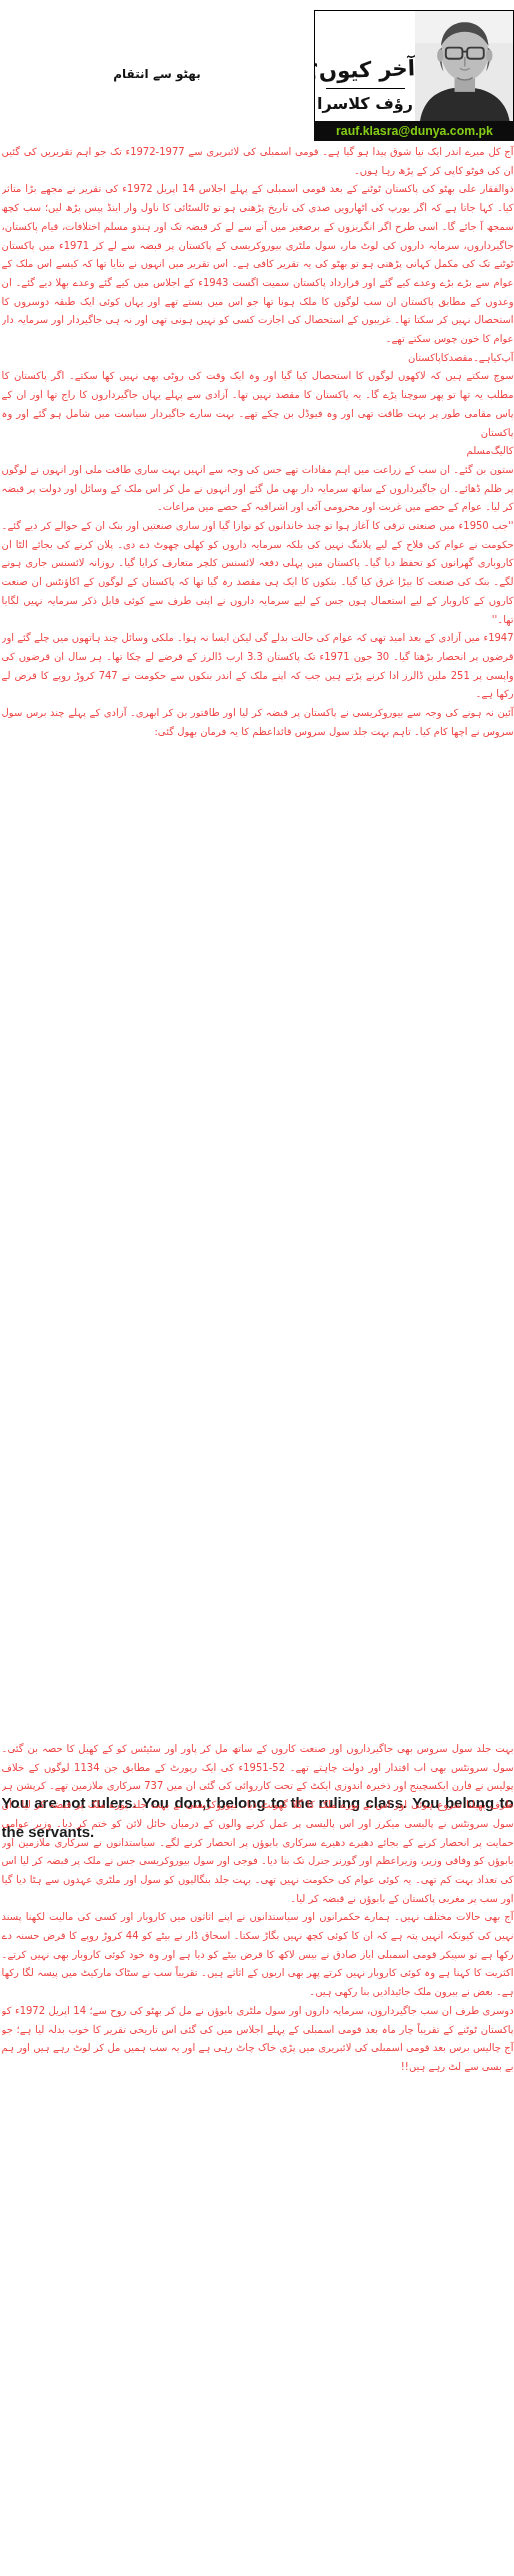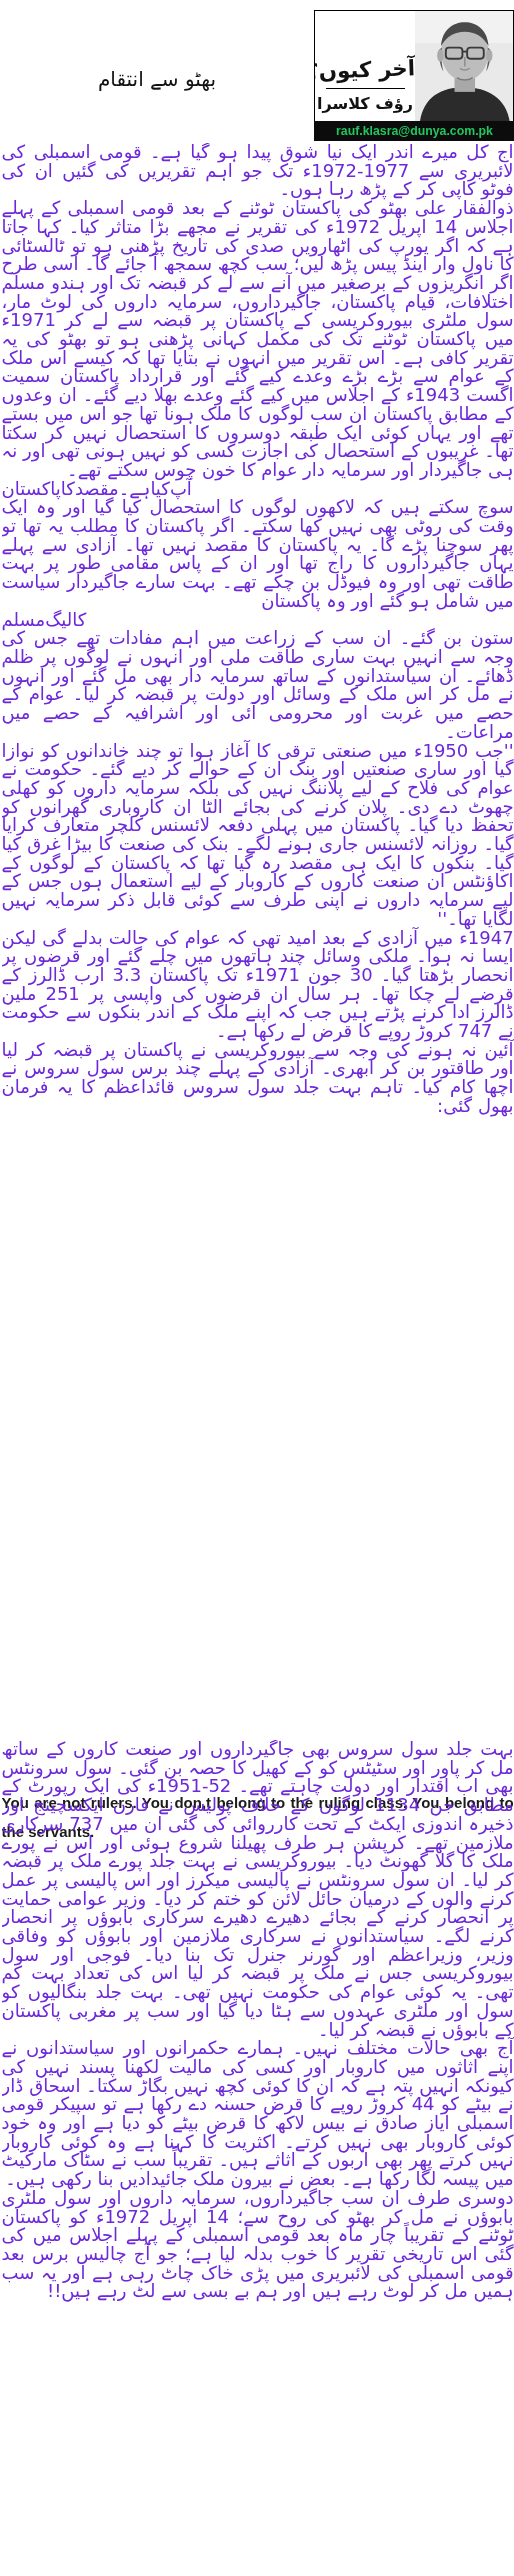--- a/index.html
+++ b/index.html
@@ -46,53 +46,53 @@
   }
   #author-name {
     margin-top:5.5px;
     font-size:16px;
     font-weight:bold;
   }
   #email-bar {
     position:absolute; left:314px; top:121px;
     width:201px; height:20px;
     background:#0c0c0c;
-    color:#22c55e;
+    color:#84cc16;
     display:flex; align-items:center; justify-content:center;
     font-family:"Liberation Sans", sans-serif;
     font-size:12.3px;
     font-weight:bold;
   }
   #article-headline {
     position:absolute; left:0; top:67px;
     width:314px;
     text-align:center;
     direction:rtl;
-    font-size:20px;
-    font-weight:normal;
+    font-size:12px;
+    font-weight:bold;
   }
 
   
   .urdu-flow {
     position:absolute; left:1.6px;
     width:512px;
     direction:rtl;
     text-align:justify;
-    font-size:18px;
+    font-size:10px;
     line-height:18.7px;
-    color:#6d28d9;
+    color:#ef4444;
     overflow:hidden;
   }
   #body-top    { top:143px;  height:1645px; }
   #body-bottom { top:1740px; height:719px;  }
   .urdu-flow p { margin:0; }
   .stretch {
     display:flex;
     flex-direction:row-reverse;
-    justify-content:flex-start;
+    justify-content:flex-end;
     width:100%;
   }
   #english-quote {
     position:absolute; left:1.6px; top:1789px;
     width:512px; height:62px;
     direction:ltr;
     font-family:"Liberation Sans", sans-serif;
     font-size:15px;
     line-height:28.5px;
     font-weight:600;
@@ -156,21 +156,21 @@
       <span>ہے۔</span>
       <span>کیا</span>
       <span>آپ</span>
     </div>
     <p>سوچ سکتے ہیں کہ لاکھوں لوگوں کا استحصال کیا گیا اور وہ ایک وقت کی روٹی بھی نہیں کھا سکتے۔ اگر پاکستان کا مطلب یہ تھا تو پھر سوچنا پڑے گا۔ یہ پاکستان کا مقصد نہیں تھا۔ آزادی سے پہلے یہاں جاگیرداروں کا راج تھا اور ان کے پاس مقامی طور پر بہت طاقت تھی اور وہ فیوڈل بن چکے تھے۔ بہت سارے جاگیردار سیاست میں شامل ہو گئے اور وہ پاکستان</p>
     <div class="stretch">
       <span>مسلم</span>
       <span>لیگ</span>
       <span>کا</span>
     </div>
-    <p>ستون بن گئے۔ ان سب کے زراعت میں اہم مفادات تھے جس کی وجہ سے انہیں بہت ساری طاقت ملی اور انہوں نے لوگوں پر ظلم ڈھائے۔ ان سیاستدانوں کے ساتھ سرمایہ دار بھی مل گئے اور انہوں نے مل کر اس ملک کے وسائل اور دولت پر قبضہ کر لیا۔ عوام کے حصے میں غربت اور محرومی آئی اور اشرافیہ کے حصے میں مراعات۔</p>
+    <p>ستون بن گئے۔ ان سب کے زراعت میں اہم مفادات تھے جس کی وجہ سے انہیں بہت ساری طاقت ملی اور انہوں نے لوگوں پر ظلم ڈھائے۔ ان جاگیرداروں کے ساتھ سرمایہ دار بھی مل گئے اور انہوں نے مل کر اس ملک کے وسائل اور دولت پر قبضہ کر لیا۔ عوام کے حصے میں غربت اور محرومی آئی اور اشرافیہ کے حصے میں مراعات۔</p>
     <p>''جب 1950ء میں صنعتی ترقی کا آغاز ہوا تو چند خاندانوں کو نوازا گیا اور ساری صنعتیں اور بنک ان کے حوالے کر دیے گئے۔ حکومت نے عوام کی فلاح کے لیے پلاننگ نہیں کی بلکہ سرمایہ داروں کو کھلی چھوٹ دے دی۔ پلان کرنے کی بجائے الٹا ان کاروباری گھرانوں کو تحفظ دیا گیا۔ پاکستان میں پہلی دفعہ لائسنس کلچر متعارف کرایا گیا۔ روزانہ لائسنس جاری ہونے لگے۔ بنک کی صنعت کا بیڑا غرق کیا گیا۔ بنکوں کا ایک ہی مقصد رہ گیا تھا کہ پاکستان کے لوگوں کے اکاؤنٹس ان صنعت کاروں کے کاروبار کے لیے استعمال ہوں جس کے لیے سرمایہ داروں نے اپنی طرف سے کوئی قابل ذکر سرمایہ نہیں لگایا تھا۔''</p>
     <p>1947ء میں آزادی کے بعد امید تھی کہ عوام کی حالت بدلے گی لیکن ایسا نہ ہوا۔ ملکی وسائل چند ہاتھوں میں چلے گئے اور قرضوں پر انحصار بڑھتا گیا۔ 30 جون 1971ء تک پاکستان 3.3 ارب ڈالرز کے قرضے لے چکا تھا۔ ہر سال ان قرضوں کی واپسی پر 251 ملین ڈالرز ادا کرنے پڑتے ہیں جب کہ اپنے ملک کے اندر بنکوں سے حکومت نے 747 کروڑ روپے کا قرض لے رکھا ہے۔</p>
     <p>آئین نہ ہونے کی وجہ سے بیوروکریسی نے پاکستان پر قبضہ کر لیا اور طاقتور بن کر ابھری۔ آزادی کے پہلے چند برس سول سروس نے اچھا کام کیا۔ تاہم بہت جلد سول سروس قائداعظم کا یہ فرمان بھول گئی:</p>
   </div>
 
   <div id="english-quote">You are not rulers. You don,t belong to the ruling class. You belong to the servants.</div>
 
   <div id="body-bottom" class="urdu-flow">
     <p>بہت جلد سول سروس بھی جاگیرداروں اور صنعت کاروں کے ساتھ مل کر پاور اور سٹیٹس کو کے کھیل کا حصہ بن گئی۔ سول سرونٹس بھی اب اقتدار اور دولت چاہتے تھے۔ 52-1951ء کی ایک رپورٹ کے مطابق جن 1134 لوگوں کے خلاف پولیس نے فارن ایکسچینج اور ذخیرہ اندوزی ایکٹ کے تحت کارروائی کی گئی ان میں 737 سرکاری ملازمین تھے۔ کرپشن ہر طرف پھیلنا شروع ہوئی اور اس نے پورے ملک کا گلا گھونٹ دیا۔ بیوروکریسی نے بہت جلد پورے ملک پر قبضہ کر لیا۔ ان سول سرونٹس نے پالیسی میکرز اور اس پالیسی پر عمل کرنے والوں کے درمیان حائل لائن کو ختم کر دیا۔ وزیر عوامی حمایت پر انحصار کرنے کے بجائے دھیرے دھیرے سرکاری بابوؤں پر انحصار کرنے لگے۔ سیاستدانوں نے سرکاری ملازمین اور بابوؤں کو وفاقی وزیر، وزیراعظم اور گورنر جنرل تک بنا دیا۔ فوجی اور سول بیوروکریسی جس نے ملک پر قبضہ کر لیا اس کی تعداد بہت کم تھی۔ یہ کوئی عوام کی حکومت نہیں تھی۔ بہت جلد بنگالیوں کو سول اور ملٹری عہدوں سے ہٹا دیا گیا اور سب پر مغربی پاکستان کے بابوؤں نے قبضہ کر لیا۔</p>
     <p>آج بھی حالات مختلف نہیں۔ ہمارے حکمرانوں اور سیاستدانوں نے اپنے اثاثوں میں کاروبار اور کسی کی مالیت لکھنا پسند نہیں کی کیونکہ انہیں پتہ ہے کہ ان کا کوئی کچھ نہیں بگاڑ سکتا۔ اسحاق ڈار نے بیٹے کو 44 کروڑ روپے کا قرض حسنہ دے رکھا ہے تو سپیکر قومی اسمبلی ایاز صادق نے بیس لاکھ کا قرض بیٹے کو دیا ہے اور وہ خود کوئی کاروبار بھی نہیں کرتے۔ اکثریت کا کہنا ہے وہ کوئی کاروبار نہیں کرتے پھر بھی اربوں کے اثاثے ہیں۔ تقریباً سب نے سٹاک مارکیٹ میں پیسہ لگا رکھا ہے۔ بعض نے بیرون ملک جائیدادیں بنا رکھی ہیں۔</p>

